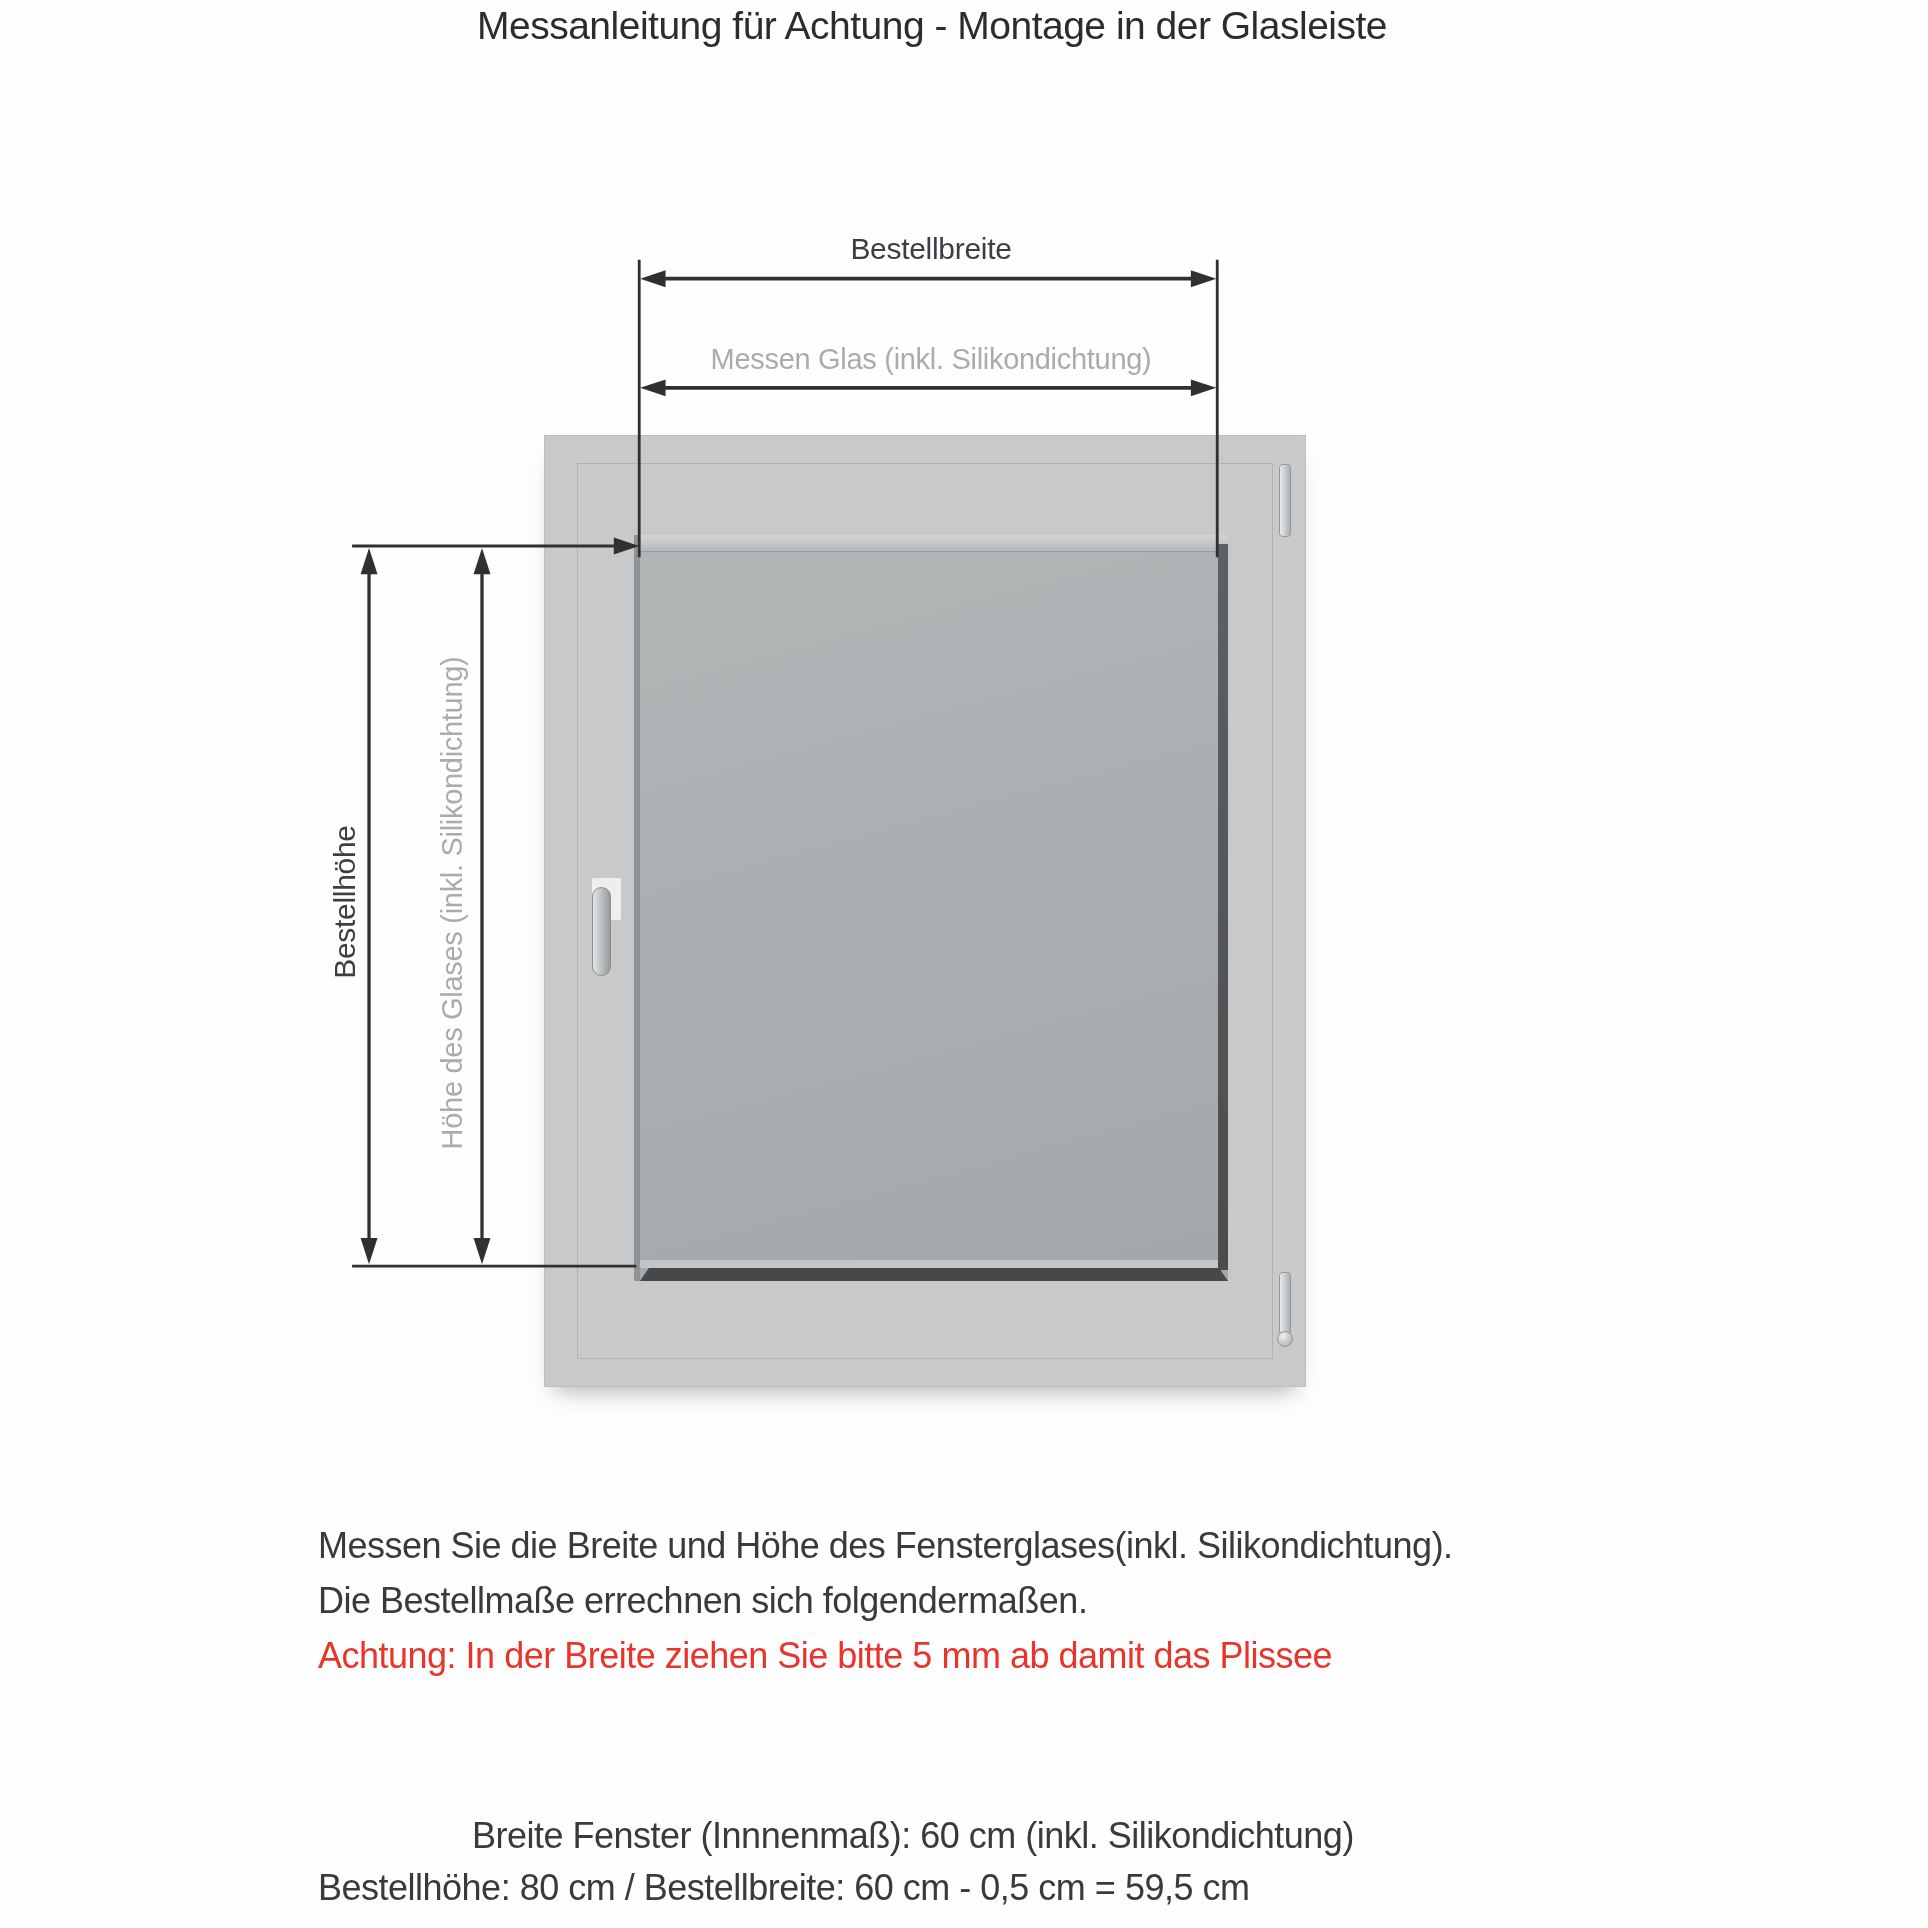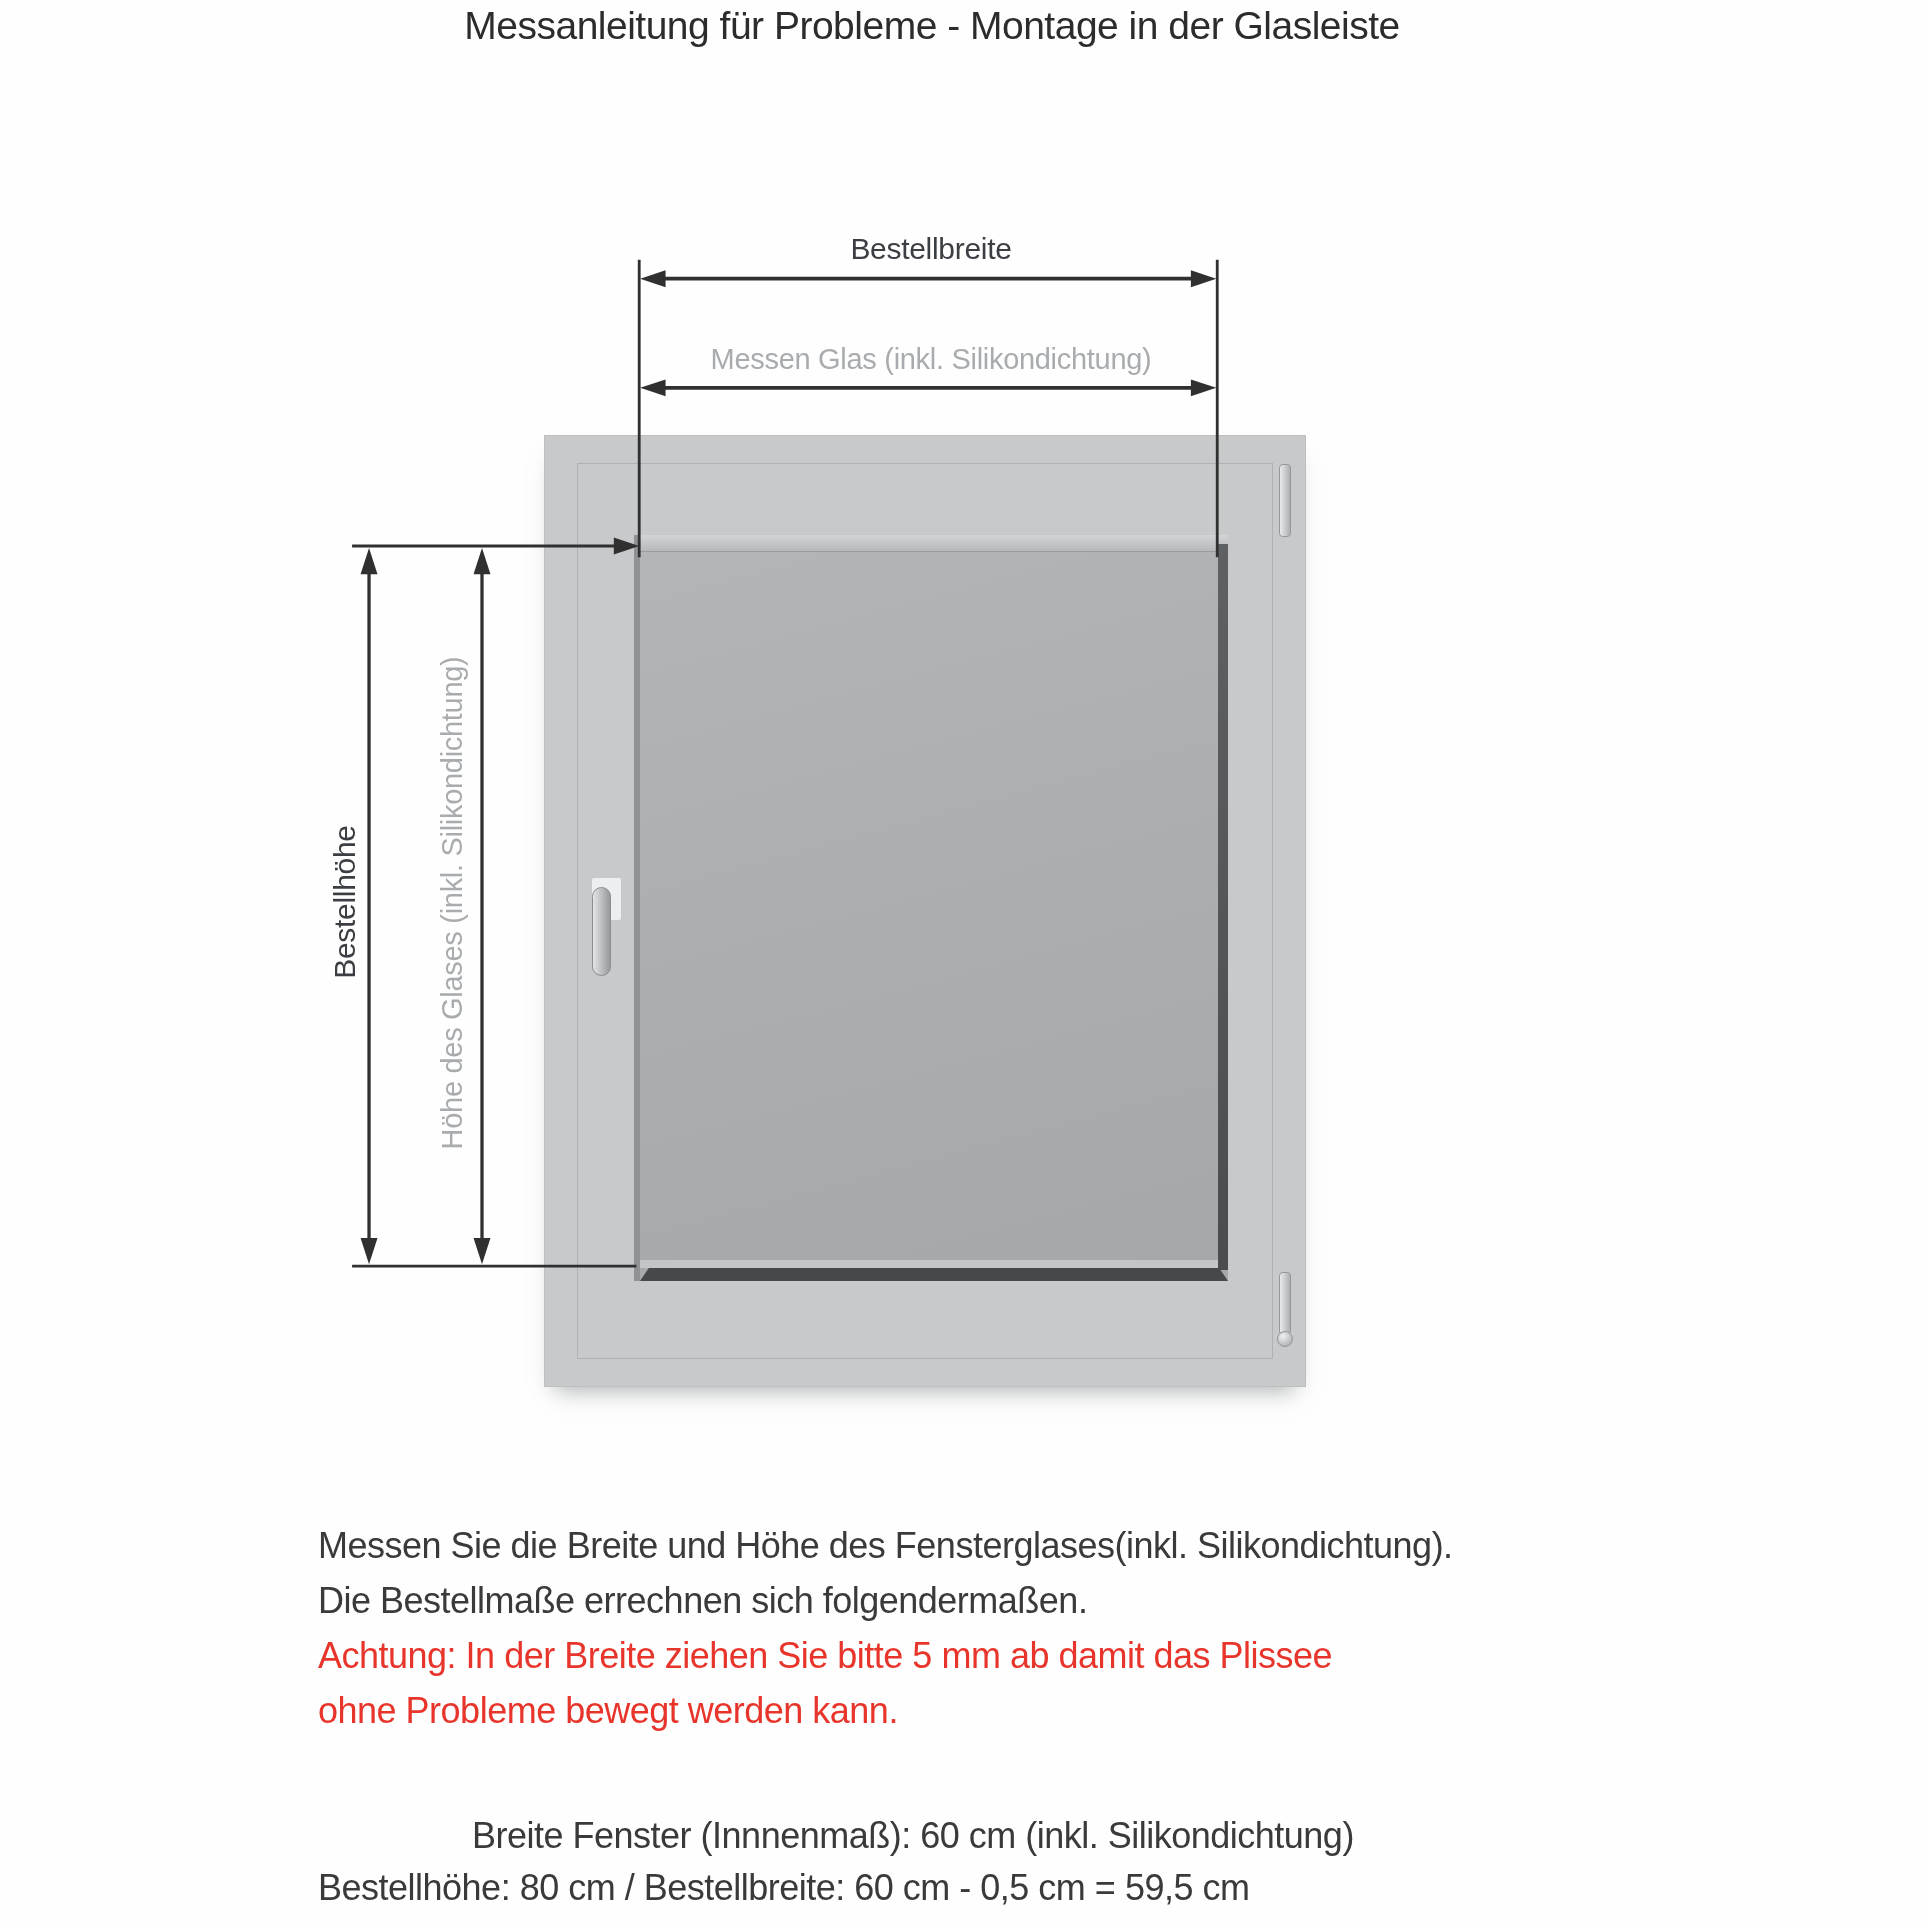--- a/index.html
+++ b/index.html
@@ -160,21 +160,21 @@
   .instructions .warning { color: #e8352b; }
   .example { top: 1774px; }
   .example p { line-height: 52px; }
   .example .indented { padding-left: 154px; margin-top: 36px; }
 </style>
 </head>
 <body>
 
 <div class="page">
 
-  <h1 class="title">Messanleitung für Probleme - Montage in der Glasleiste</h1>
+  <h1 class="title">Messanleitung für Achtung - Montage in der Glasleiste</h1>
 
   <div class="diagram">
 
     <div class="window-frame">
       <div class="frame-inner-line"></div>
       <div class="sash-line"></div>
       <div class="glass">
         <div class="glass-top-bead"></div>
         <div class="glass-right-bevel"></div>
         <div class="glass-bottom-light"></div>
@@ -218,21 +218,20 @@
     <div class="dim-label dark label-order-width">Bestellbreite</div>
     <div class="dim-label muted label-glass-width">Messen Glas (inkl. Silikondichtung)</div>
     <div class="dim-label dark vertical label-order-height">Bestellhöhe</div>
     <div class="dim-label muted vertical label-glass-height">Höhe des Glases (inkl. Silikondichtung)</div>
   </div>
 
   <div class="text-block instructions">
     <p>Messen Sie die Breite und Höhe des Fensterglases(inkl. Silikondichtung).</p>
     <p>Die Bestellmaße errechnen sich folgendermaßen.</p>
     <p class="warning">Achtung: In der Breite ziehen Sie bitte 5 mm ab damit das Plissee</p>
-    <p class="warning">ohne Probleme bewegt werden kann.</p>
   </div>
 
   <div class="text-block example">
     <p class="indented">Breite Fenster (Innnenmaß): 60 cm  (inkl. Silikondichtung)</p>
     <p>Bestellhöhe: 80 cm / Bestellbreite: 60 cm  - 0,5 cm = 59,5 cm</p>
   </div>
 
 </div>
 
 

